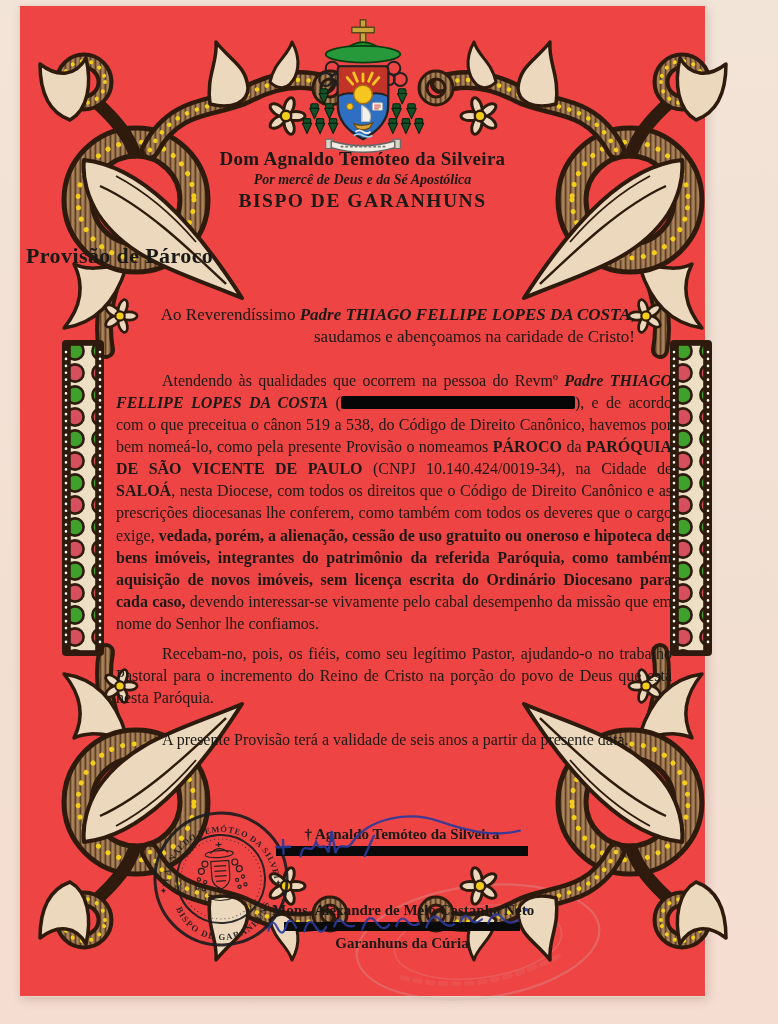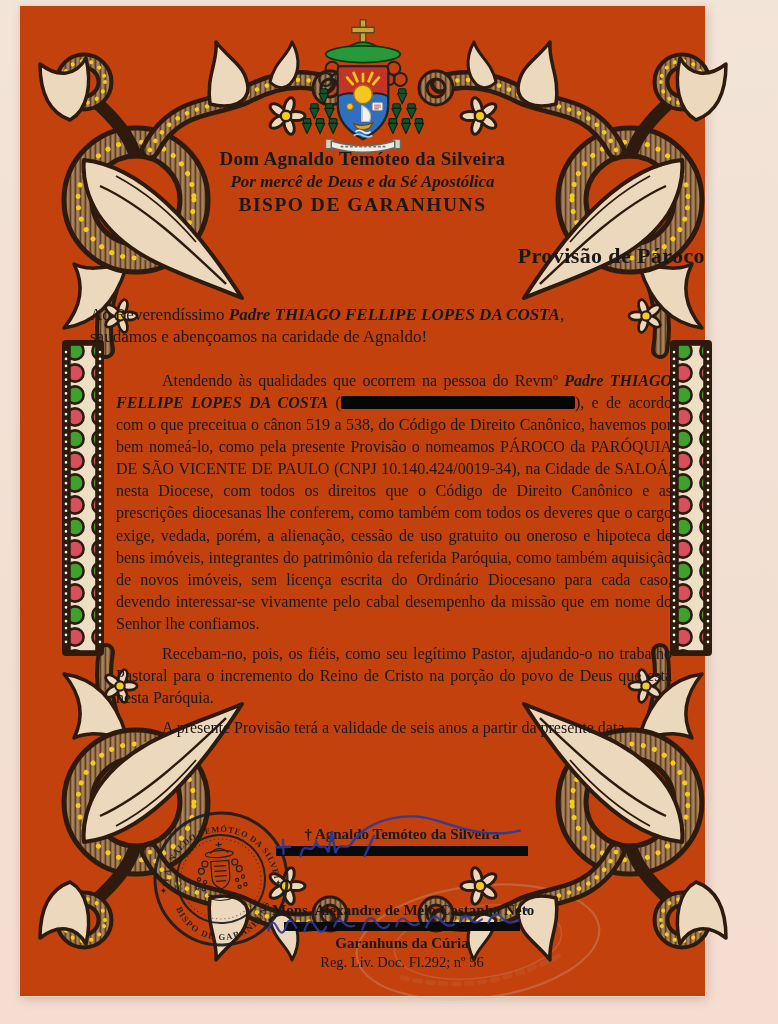--- a/index.html
+++ b/index.html
@@ -3,38 +3,38 @@
 <meta charset="utf-8">
 <style>
   html,body{margin:0;padding:0;}
   body{
     width:778px;height:1024px;position:relative;overflow:hidden;
     background:linear-gradient(180deg,#f3e4d8 0%,#f1dfd2 60%,#f6ddd1 100%);
     font-family:"Liberation Serif","DejaVu Serif",serif;color:#1b1916;
   }
   .sheet{
     position:absolute;left:20px;top:6px;width:685px;height:990px;
-    background:#c2410c;
+    background:#ef4444;
     box-shadow:0 0 0 1px #e8d7c7, 2px 3px 10px rgba(120,80,60,.28);
   }
   .layer{position:absolute;pointer-events:none;}
   .border-svg{left:0;top:0;z-index:2;}
   .watermark{left:318px;top:866px;z-index:1;opacity:.5;}
   .crest{top:10px;left:50%;transform:translateX(-50%);z-index:3;}
   .letterhead{position:absolute;top:141px;left:0;right:0;text-align:center;line-height:1.28;z-index:3;}
   .lh-name{font-size:19px;font-weight:bold;letter-spacing:.3px;}
-  .lh-grace{font-size:17px;font-weight:bold;font-style:italic;}
+  .lh-grace{font-size:14px;font-weight:bold;font-style:italic;}
   .lh-see{font-size:19.5px;font-weight:bold;letter-spacing:1.5px;}
-  .doc-title{position:absolute;top:237px;left:6px;right:0;text-align:right;font-size:22px;font-weight:bold;letter-spacing:.4px;z-index:3;}
-  .salutation{position:absolute;top:298px;left:70px;right:70px;text-align:left;font-size:17px;line-height:1.32;z-index:3;}
+  .doc-title{position:absolute;top:237px;left:6px;right:0;text-align:left;font-size:22px;font-weight:bold;letter-spacing:.4px;z-index:3;}
+  .salutation{position:absolute;top:298px;left:70px;right:70px;text-align:right;font-size:17px;line-height:1.32;z-index:3;}
   .bi{font-weight:bold;font-style:italic;}
-  .b{font-weight:normal;}
+  .b{font-weight:bold;}
   .body-col{position:absolute;top:364px;left:96px;width:556px;font-size:16px;line-height:1.38;text-align:justify;z-index:3;}
   .body-col p{margin:0 0 8px;text-indent:46px;}
-  .body-col p.sp{margin-top:8px;}
+  .body-col p.sp{margin-top:20px;}
   .small-cnpj{font-size:16px;}
   .redact{display:inline-block;width:234px;height:13px;background:#060606;vertical-align:-1px;border-radius:2px;}
   .sig-area{position:absolute;left:252px;top:820px;width:260px;text-align:center;z-index:4;}
   .sig-name{font-size:15px;font-weight:bold;white-space:nowrap;}
   .sig-bar{height:10px;background:#0a0a0a;margin:3px auto 4px;}
   .bar1{width:252px;}
   .bar2{width:236px;height:9px;}
   .sig-role{font-size:15px;font-weight:bold;}
   .reg{font-size:14.5px;margin-top:2px;}
   .spacer{height:42px;}
@@ -174,21 +174,21 @@
   <div class="letterhead">
     <div class="lh-name">Dom Agnaldo Temóteo da Silveira</div>
     <div class="lh-grace">Por mercê de Deus e da Sé Apostólica</div>
     <div class="lh-see">BISPO DE GARANHUNS</div>
   </div>
 
   <div class="doc-title">Provisão de Pároco</div>
 
   <div class="salutation">
     <span>Ao Reverendíssimo </span><span class="bi">Padre THIAGO FELLIPE LOPES DA COSTA</span><span>,</span><br>
-    <span>saudamos e abençoamos na caridade de Agnaldo!</span>
+    <span>saudamos e abençoamos na caridade de Cristo!</span>
   </div>
 
   <div class="body-col">
     <p><span>Atendendo às qualidades que ocorrem na pessoa do Revmº </span><span class="bi">Padre THIAGO FELLIPE LOPES DA COSTA</span><span> (</span><span class="redact"></span><span>), e de acordo com o que preceitua o cânon 519 a 538, do Código de Direito Canônico, havemos por bem nomeá-lo, como pela presente Provisão o nomeamos </span><span class="b">PÁROCO</span><span> da </span><span class="b">PARÓQUIA DE SÃO VICENTE DE PAULO</span><span> (</span><span class="small-cnpj">CNPJ 10.140.424/0019-34</span><span>), na Cidade de </span><span class="b">SALOÁ</span><span>, nesta Diocese, com todos os direitos que o Código de Direito Canônico e as prescrições diocesanas lhe conferem, como também com todos os deveres que o cargo exige, </span><span class="b">vedada, porém, a alienação, cessão de uso gratuito ou oneroso e hipoteca de bens imóveis, integrantes do patrimônio da referida Paróquia, como também aquisição de novos imóveis, sem licença escrita do Ordinário Diocesano para cada caso,</span><span> devendo interessar-se vivamente pelo cabal desempenho da missão que em nome do Senhor lhe confiamos.</span></p>
     <p>Recebam-no, pois, os fiéis, como seu legítimo Pastor, ajudando-o no trabalho Pastoral para o incremento do Reino de Cristo na porção do povo de Deus que está nesta Paróquia.</p>
     <p class="sp">A presente Provisão terá a validade de seis anos a partir da presente data.</p>
   </div>
 
   <svg class="seal" width="146" height="146" viewBox="-73 -73 146 146" aria-hidden="true">
     <defs>
@@ -251,16 +251,15 @@
         <path d="M136,24 q5,-12 11,-5 t12,3"></path>
         <path d="M166,26 q7,-16 14,-7 t14,5"></path>
         <path d="M200,22 q5,-10 10,-3 t12,1"></path>
         <path d="M228,24 q7,-14 14,-5 t16,3"></path>
         <path d="M266,12 h1" stroke-width="3"></path>
       </g>
     </svg>
     <div class="sig-name">Mons. Alexandre de Melo Castanha Neto</div>
     <div class="sig-bar bar2"></div>
     <div class="sig-role">Garanhuns da Cúria</div>
-    <div class="reg">Reg. Liv. Doc. Fl.292; nº 56</div>
   </div>
 
 </div>
 
 </body></html>

